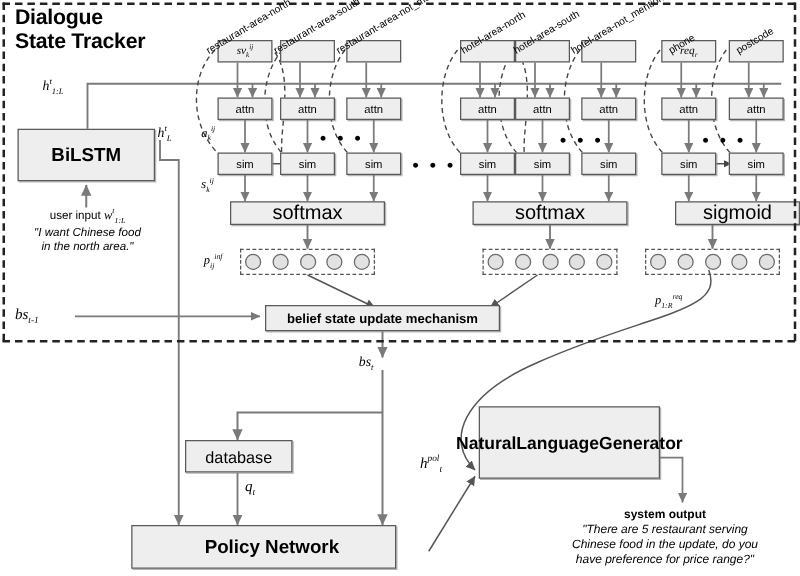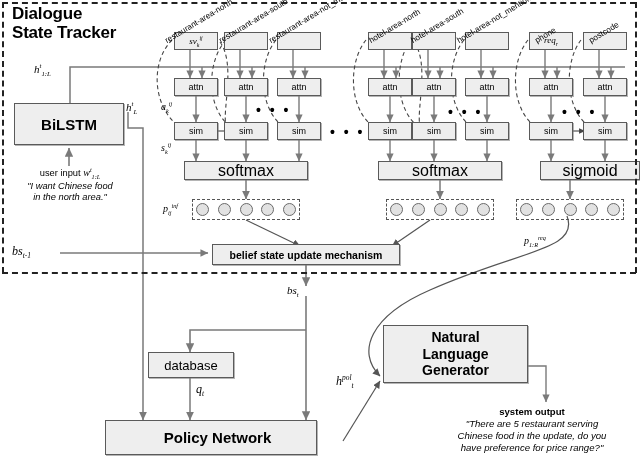--- a/index.html
+++ b/index.html
@@ -313,27 +313,27 @@
   </div>
 
   <div class="node t-db" style="left:148px;top:352px;width:86px;height:26px;">database</div>
 
   <div class="mathlab" style="left:196px;top:382px;font-size:12px;">
     <span>q</span><sub>t</sub>
   </div>
 
   <div class="node t-policy" style="left:105px;top:420px;width:212px;height:35px;">Policy Network</div>
 
-  <div class="node t-nlg" style="left:383px;top:325px;width:145px;height:58px;flex-direction:column;">
+  <div class="node t-nlg" style="left:383px;top:325px;width:145px;height:58px;">
     <span>Natural</span>
     <span>Language</span>
     <span>Generator</span>
   </div>
 
-  <div class="mathlab" style="left:336px;top:362px;font-size:12px;margin-top:11px;">
+  <div class="mathlab" style="left:336px;top:362px;font-size:12px;">
     <span>h</span><sup>pol</sup><sub>t</sub>
   </div>
 
   <div class="sysout" style="left:426px;top:406px;width:212px;">
     <div class="hd">system output</div>
     <div class="q">"There are 5 restaurant serving</div>
     <div class="q">Chinese food in the update, do you</div>
     <div class="q">have preference for price range?"</div>
   </div>
 

